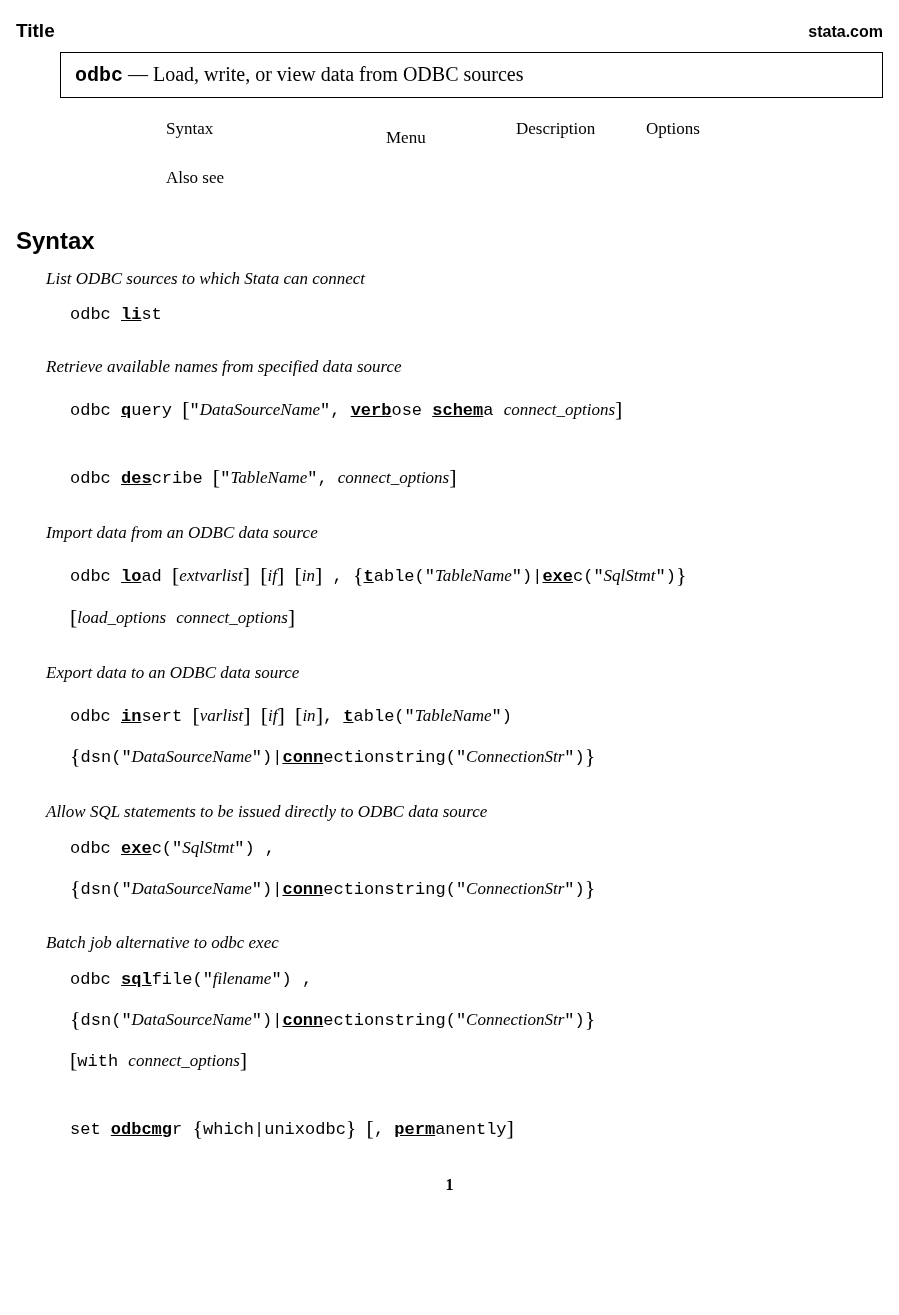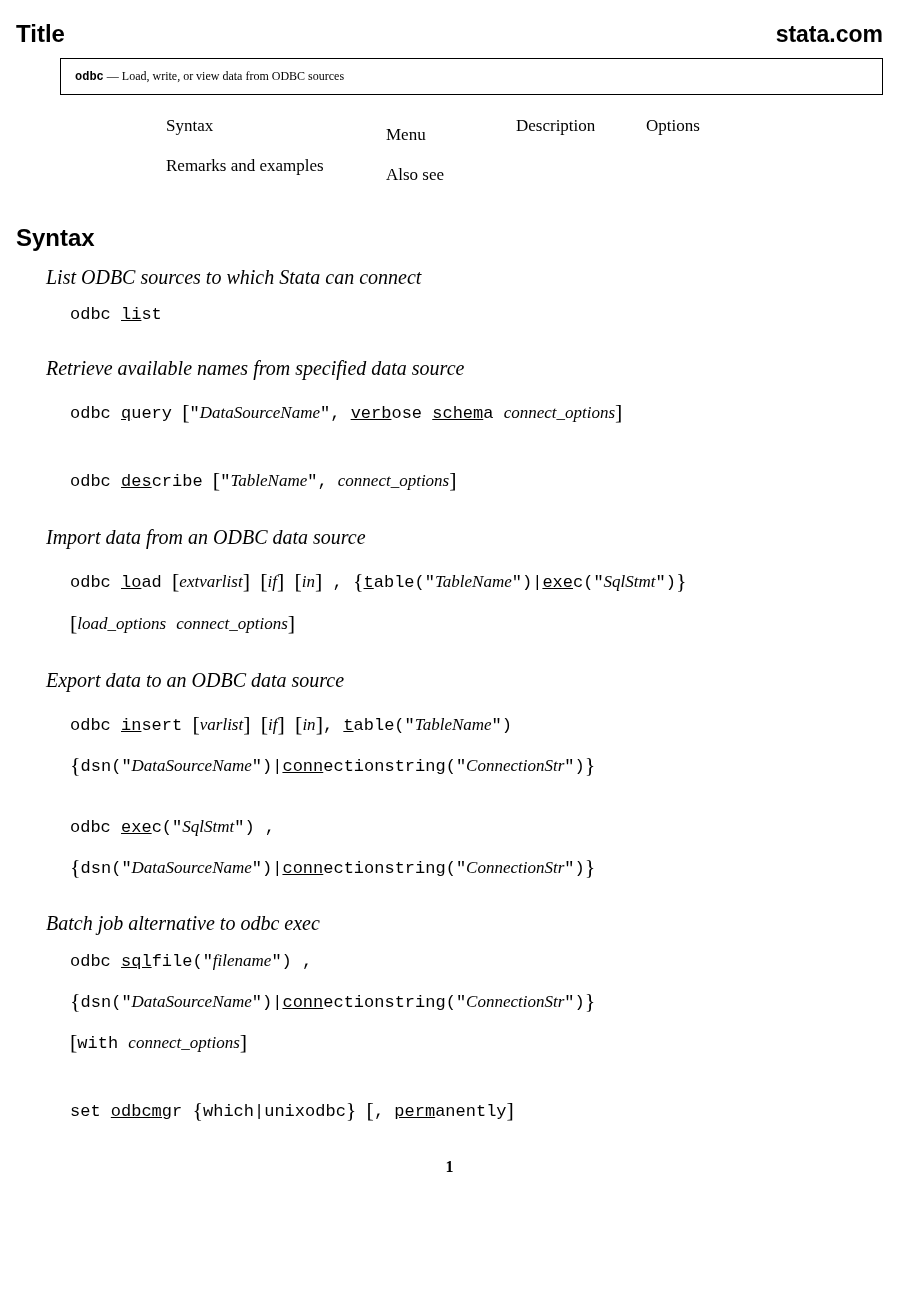--- a/index.html
+++ b/index.html
@@ -12,33 +12,33 @@
     width: 867px;
   }
   .header-row {
     display: flex;
     justify-content: space-between;
     align-items: baseline;
     margin-bottom: 10px;
   }
   .title-heading {
     font-family: Arial, Helvetica, sans-serif;
-    font-size: 24px;
+    font-size: 19px;
     font-weight: bold;
   }
   .site-link {
     font-family: Arial, Helvetica, sans-serif;
-    font-size: 23px;
+    font-size: 16px;
     font-weight: bold;
   }
   .title-box {
     border: 1px solid #000;
     margin: 0 0 16px 44px;
     padding: 10px 14px;
-    font-size: 12px;
+    font-size: 20px;
   }
   .title-box .cmd {
     font-family: 'Courier New', Courier, monospace;
     font-weight: bold;
   }
   .nav-links {
     margin-left: 150px;
     margin-bottom: 34px;
     line-height: 1.8;
     font-size: 17px;
@@ -58,30 +58,30 @@
     font-size: 24px;
     font-weight: bold;
     margin-bottom: 14px;
   }
   .entry {
     margin-left: 30px;
     margin-bottom: 26px;
   }
   .desc {
     font-style: italic;
-    font-size: 20px;
+    font-size: 17px;
     margin-bottom: 10px;
   }
   .code {
     font-family: 'Courier New', Courier, monospace;
     font-size: 17px;
     margin-left: 24px;
     line-height: 1.9;
   }
-  .code .u { text-decoration: underline; }
+  .code .u { text-decoration: underline; font-weight: bold; }
   .code .it { font-style: italic; font-family: Georgia, 'Times New Roman', serif; }
   .code .b1, .code .b2, .code .c1, .code .c2 { font-size: 22px; font-family: Georgia, serif; position: relative; top: 1px; }
   .code .ind { display: inline-block; }
   .page-num {
     text-align: center;
     font-weight: bold;
     margin-top: 28px;
     font-size: 16px;
   }
 </style>
@@ -98,21 +98,20 @@
 </div>
 
 <div class="nav-links">
   <div class="nav-row">
     <span class="nav-col nc1">Syntax</span>
     <span class="nav-col nc2">Menu</span>
     <span class="nav-col nc3">Description</span>
     <span class="nav-col nc4">Options</span>
   </div>
   <div class="nav-row">
-    <span class="nav-col nc1">Remarks and examples</span>
     <span class="nav-col nc2">Also see</span>
   </div>
 </div>
 
 <div class="section-heading">Syntax</div>
 
 <div class="entry">
   <div class="desc">List ODBC sources to which Stata can connect</div>
   <div class="code"><span>odbc </span><span class="u">li</span><span>st</span></div>
 </div>
@@ -133,20 +132,21 @@
 </div>
 
 <div class="entry">
   <div class="desc">Export data to an ODBC data source</div>
   <div class="code"><span>odbc </span><span class="u">in</span><span>sert </span><span class="b1">[</span><span class="it">varlist</span><span class="b2">]</span> <span class="b1">[</span><span class="it">if</span><span class="b2">]</span> <span class="b1">[</span><span class="it">in</span><span class="b2">]</span><span>, </span><span class="u">t</span><span>able(</span><span>"</span><span class="it">TableName</span><span>"</span><span>)</span><br>
   <span class="ind"><span class="c1">{</span><span>dsn(</span><span>"</span><span class="it">DataSourceName</span><span>"</span><span>)</span><span>|</span><span class="u">conn</span><span>ectionstring(</span><span>"</span><span class="it">ConnectionStr</span><span>"</span><span>)</span><span class="c2">}</span></span><br>
   </div>
 </div>
 
 <div class="entry">
+  <div class="desc">Allow SQL statements to be issued directly to ODBC data source</div>
   <div class="code"><span>odbc </span><span class="u">exe</span><span>c(</span><span>"</span><span class="it">SqlStmt</span><span>"</span><span>) ,</span><br>
   <span class="ind"><span class="c1">{</span><span>dsn(</span><span>"</span><span class="it">DataSourceName</span><span>"</span><span>)</span><span>|</span><span class="u">conn</span><span>ectionstring(</span><span>"</span><span class="it">ConnectionStr</span><span>"</span><span>)</span><span class="c2">}</span></span><br>
   </div>
 </div>
 
 <div class="entry">
   <div class="desc">Batch job alternative to odbc exec</div>
   <div class="code"><span>odbc </span><span class="u">sql</span><span>file(</span><span>"</span><span class="it">filename</span><span>"</span><span>) ,</span><br>
   <span class="ind"><span class="c1">{</span><span>dsn(</span><span>"</span><span class="it">DataSourceName</span><span>"</span><span>)</span><span>|</span><span class="u">conn</span><span>ectionstring(</span><span>"</span><span class="it">ConnectionStr</span><span>"</span><span>)</span><span class="c2">}</span></span><br>
   <span class="ind"><span class="b1">[</span><span>with </span><span class="it">connect_options</span><span class="b2">]</span></span></div>

